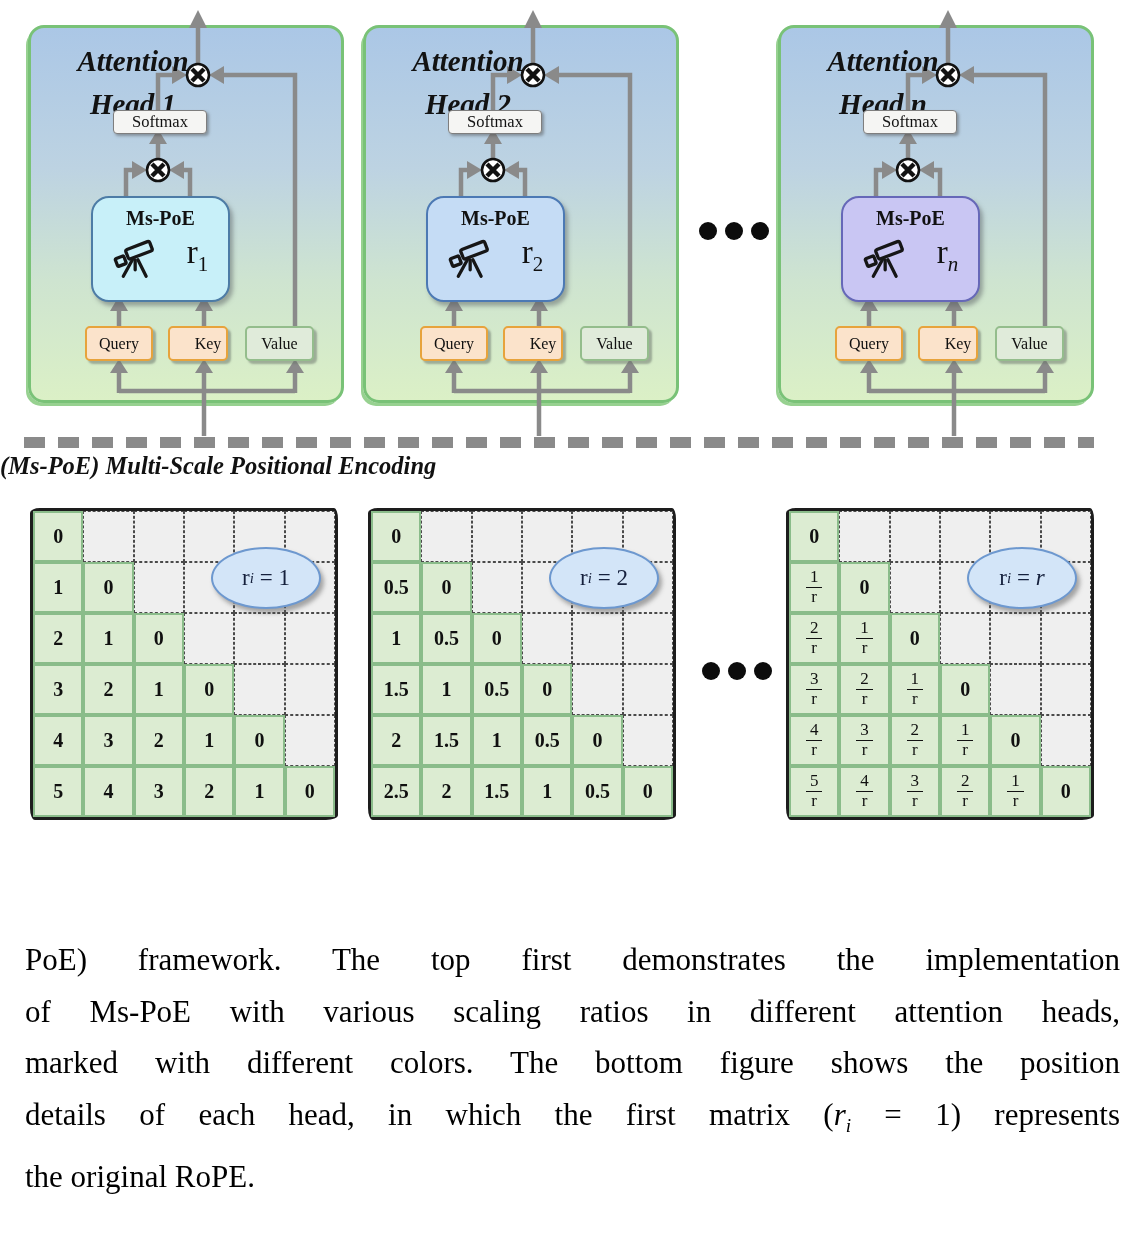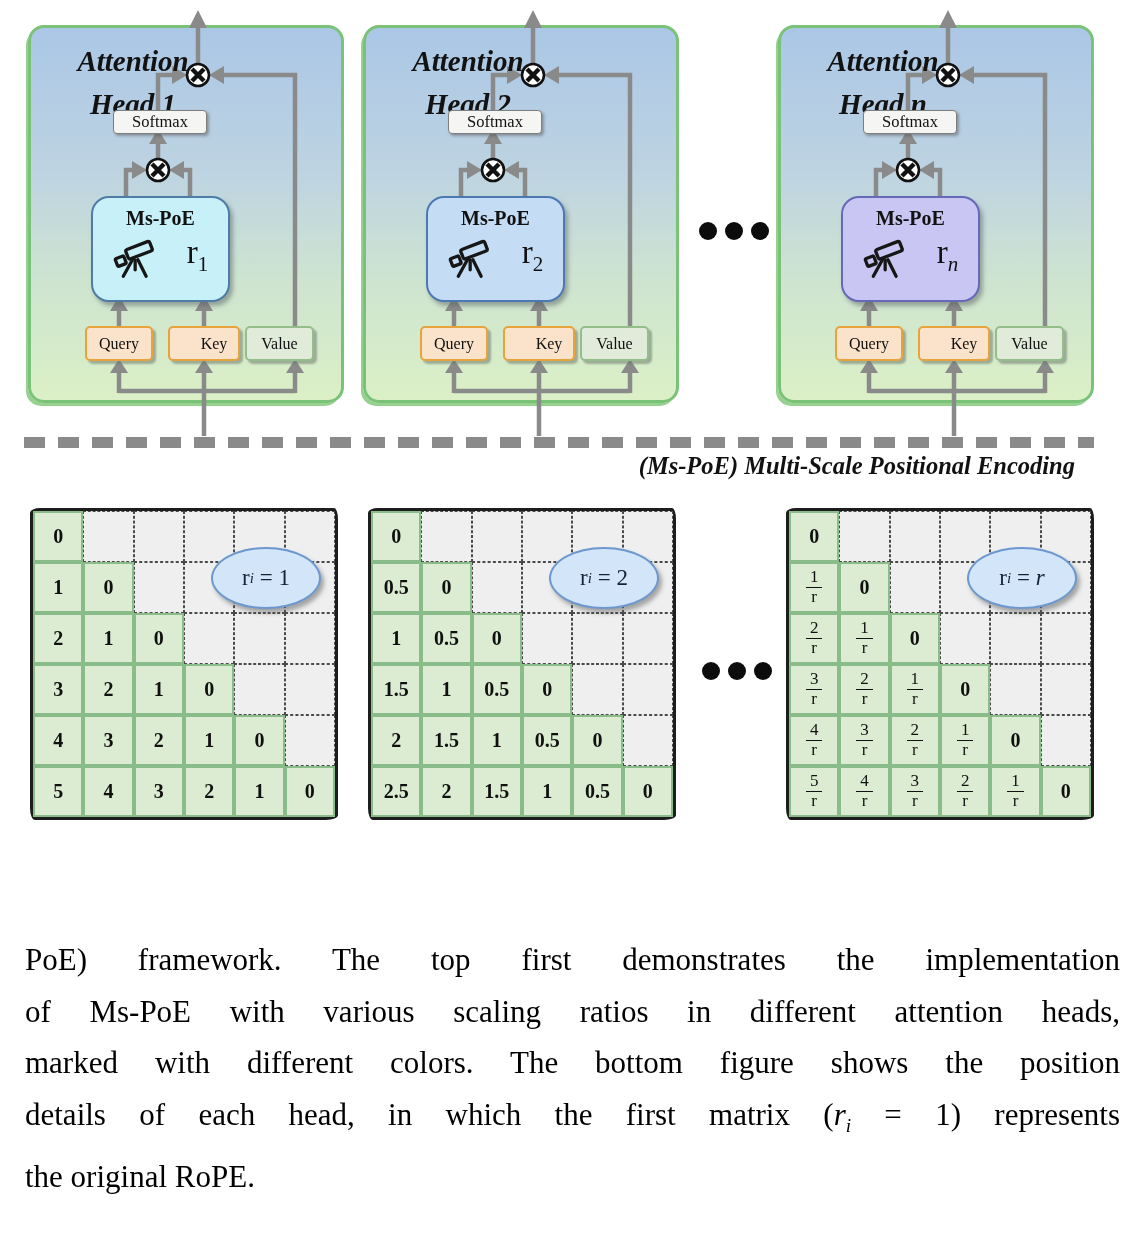--- a/index.html
+++ b/index.html
@@ -20,33 +20,33 @@
   .mspoe{position:absolute;left:60px;top:168px;width:135px;height:102px;border-radius:18px;
          border:2px solid #4d7ca6;background:#c8f0f9;box-shadow:3px 4px 4px rgba(90,95,100,.5);}
   .mspoe-title{margin-top:9px;text-align:center;font-weight:bold;font-size:20px;}
   .mspoe-row{display:flex;align-items:center;justify-content:center;gap:26px;margin-top:2px;}
   .scope{width:48px;height:42px;}
   .rlab{font-size:33px;line-height:40px;}
   .rlab .rsub{font-size:21px;}
   .qkv{position:absolute;top:298px;height:35px;display:flex;align-items:center;justify-content:center;
        font-size:16px;border:2px solid;border-radius:5px;box-shadow:3px 3px 2px rgba(110,120,110,.55);box-sizing:border-box;}
   .query{left:54px;width:68px;background:#fbe3cb;border-color:#e7a33c;}
-  .key{left:137px;width:72px;background:#fbe3cb;border-color:#e7a33c;padding-left:20px;}
+  .key{left:137px;width:60px;background:#fbe3cb;border-color:#e7a33c;padding-left:20px;}
   .value{left:214px;width:69px;background:#e0ebda;border-color:#94bd8c;}
 
   
   .dots{position:absolute;display:flex;gap:8px;}
   .dots-top{left:699px;top:222px;}
   .dots-bottom{left:702px;top:662px;}
   .dot{width:18px;height:18px;border-radius:50%;background:#0c0c0c;}
 
   
   .dashline{position:absolute;top:437px;left:24px;width:1070px;height:11px;
             background:repeating-linear-gradient(90deg,#8a8a8a 0 21px,transparent 21px 34px);}
-  .divider-label{position:absolute;top:452px;left:0;width:1075px;text-align:right;
+  .divider-label{position:absolute;top:452px;left:0;width:1075px;text-align:left;
                  font-style:italic;font-weight:bold;font-size:24.5px;}
 
   
   .matrix{position:absolute;top:508px;width:308px;height:312px;box-sizing:border-box;
           border:3px solid #1d1d1d;border-radius:10px 4px 12px 5px / 5px 11px 5px 12px;
           background:#efefef;}
   .mgrid{position:absolute;inset:0;display:grid;
          grid-template-columns:repeat(6,1fr);grid-template-rows:repeat(6,1fr);}
   .cell{display:flex;align-items:center;justify-content:center;box-sizing:border-box;
         font-weight:bold;font-size:20px;color:#101010;}

